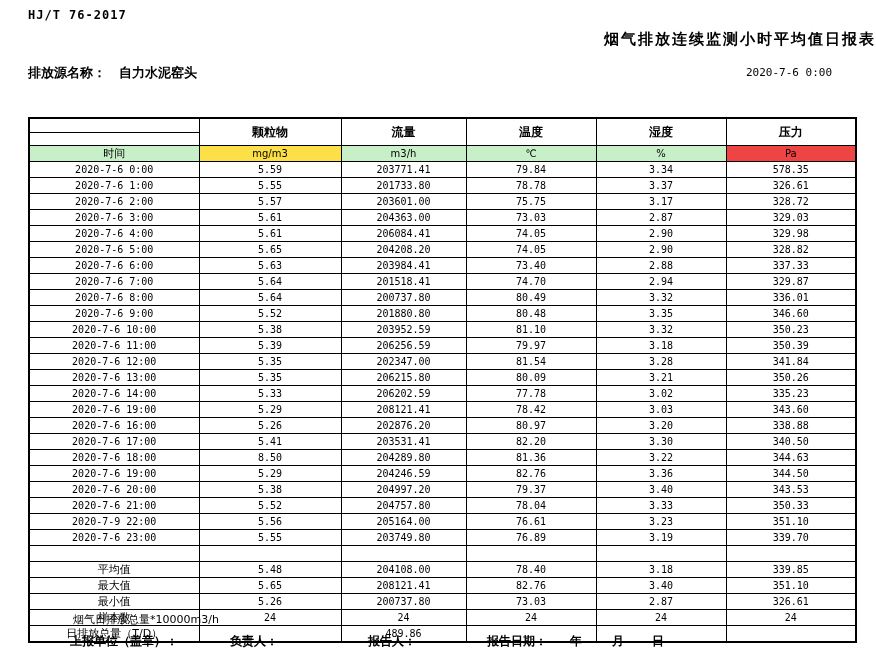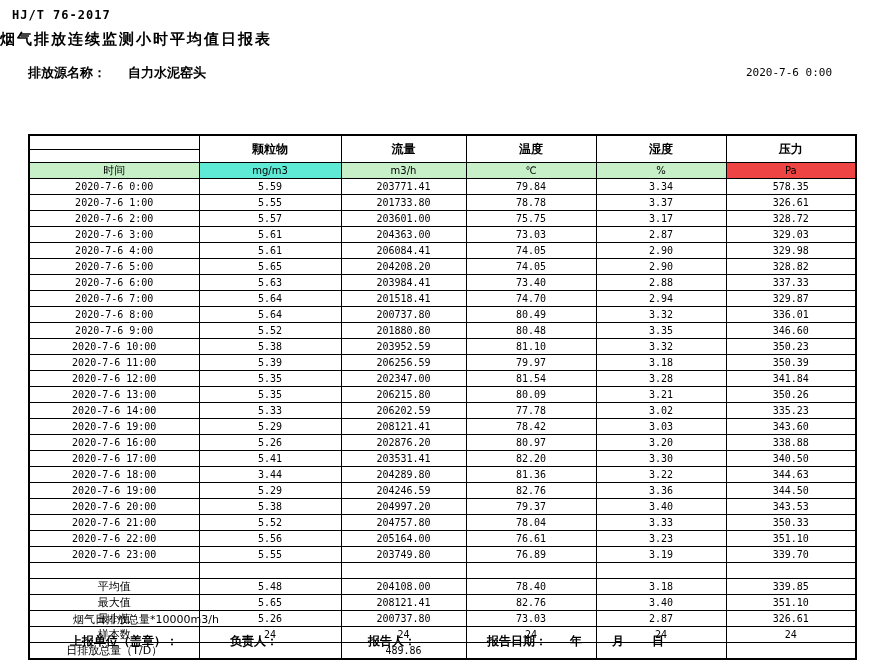--- a/index.html
+++ b/index.html
@@ -1,22 +1,22 @@
 <!DOCTYPE html>
 <html><head>
 <meta charset="utf-8">
 <style>
   html,body{margin:0;padding:0;background:#fff;}
   #page{position:relative;width:876px;height:660px;background:#fff;font-family:"DejaVu Sans",sans-serif;color:#000;overflow:hidden;}
-  .std{position:absolute;left:12px;top:8px;font:bold 12px "DejaVu Sans Mono",monospace;letter-spacing:1px;}
-  .title{position:absolute;left:0;top:30px;width:876px;text-align:left;font-size:15px;font-weight:bold;letter-spacing:2px;}
+  .std{position:absolute;left:28px;top:8px;font:bold 12px "DejaVu Sans Mono",monospace;letter-spacing:1px;}
+  .title{position:absolute;left:0;top:30px;width:876px;text-align:right;font-size:15px;font-weight:bold;letter-spacing:2px;}
   .src-row{position:absolute;left:28px;top:64px;font-size:13px;font-weight:bold;}
-  .src-name{margin-left:22px;}
+  .src-name{margin-left:13px;}
   .report-dt{position:absolute;left:746px;top:66px;font:11px "DejaVu Sans Mono",monospace;}
-  table.rpt{position:absolute;left:28px;top:134px;border-collapse:collapse;table-layout:fixed;width:827px;border:2px solid #000;}
+  table.rpt{position:absolute;left:28px;top:117px;border-collapse:collapse;table-layout:fixed;width:827px;border:2px solid #000;}
   table.rpt td,table.rpt th{border:1px solid #000;padding:0;text-align:center;vertical-align:middle;overflow:hidden;white-space:nowrap;}
   tr.h1 td,tr.h1 th{height:13px;}
   tr.h2 td{height:12px;}
   th.colname{font-size:12px;font-weight:bold;}
   tr.units-row td{height:15px;font-size:10px;}
   tr.units-row td.time-col{font-size:11px;}
   tbody tr td{height:15px;}
   td.num{font:10px "DejaVu Sans Mono",monospace;}
   td.time-col{font:10px "DejaVu Sans Mono",monospace;}
   td.sum-label{font-size:11px;font-family:"DejaVu Sans",sans-serif;}
@@ -62,21 +62,21 @@
         <th class="colname" rowspan="2">流量</th>
         <th class="colname" rowspan="2">温度</th>
         <th class="colname" rowspan="2">湿度</th>
         <th class="colname" rowspan="2">压力</th>
       </tr>
       <tr class="h2">
         <td class="time-col"></td>
       </tr>
       <tr class="units-row">
         <td class="time-col" style="background: rgb(200, 240, 200);">时间</td>
-        <td style="background: #5eead4;">mg/m3</td>
+        <td style="background: #fde047;">mg/m3</td>
         <td style="background: rgb(200, 240, 200); text-align: center;">m3/h</td>
         <td style="background: rgb(200, 240, 200);">℃</td>
         <td style="background: rgb(200, 240, 200);">%</td>
         <td style="background: #ef4444;">Pa</td>
       </tr>
     </thead>
     <tbody>
         <tr>
           <td class="time-col">2020-7-6 0:00</td>
           <td class="num">5.59</td>
@@ -216,21 +216,21 @@
         <tr>
           <td class="time-col">2020-7-6 17:00</td>
           <td class="num">5.41</td>
           <td class="num">203531.41</td>
           <td class="num">82.20</td>
           <td class="num">3.30</td>
           <td class="num">340.50</td>
         </tr>
         <tr>
           <td class="time-col">2020-7-6 18:00</td>
-          <td class="num">3.44</td>
+          <td class="num">8.50</td>
           <td class="num">204289.80</td>
           <td class="num">81.36</td>
           <td class="num">3.22</td>
           <td class="num">344.63</td>
         </tr>
         <tr>
           <td class="time-col">2020-7-6 19:00</td>
           <td class="num">5.29</td>
           <td class="num">204246.59</td>
           <td class="num">82.76</td>
@@ -247,21 +247,21 @@
         </tr>
         <tr>
           <td class="time-col">2020-7-6 21:00</td>
           <td class="num">5.52</td>
           <td class="num">204757.80</td>
           <td class="num">78.04</td>
           <td class="num">3.33</td>
           <td class="num">350.33</td>
         </tr>
         <tr>
-          <td class="time-col">2020-7-6 22:00</td>
+          <td class="time-col">2020-7-9 22:00</td>
           <td class="num">5.56</td>
           <td class="num">205164.00</td>
           <td class="num">76.61</td>
           <td class="num">3.23</td>
           <td class="num">351.10</td>
         </tr>
         <tr>
           <td class="time-col">2020-7-6 23:00</td>
           <td class="num">5.55</td>
           <td class="num">203749.80</td>

